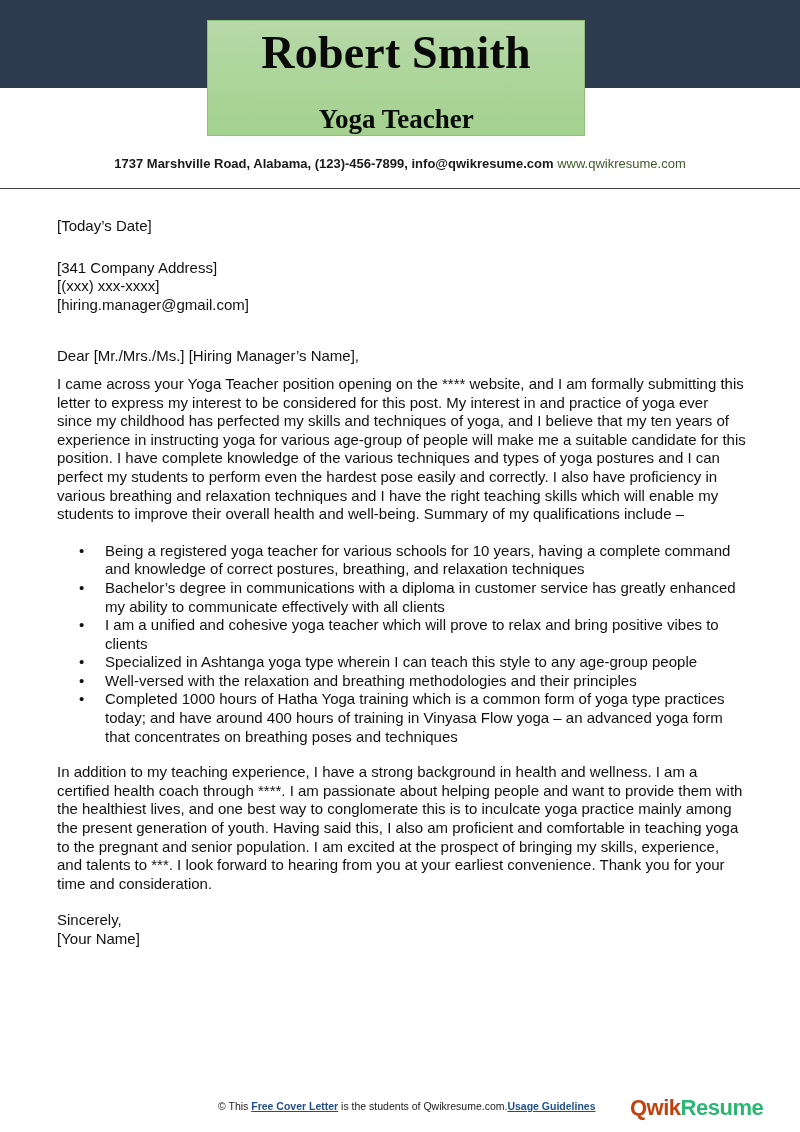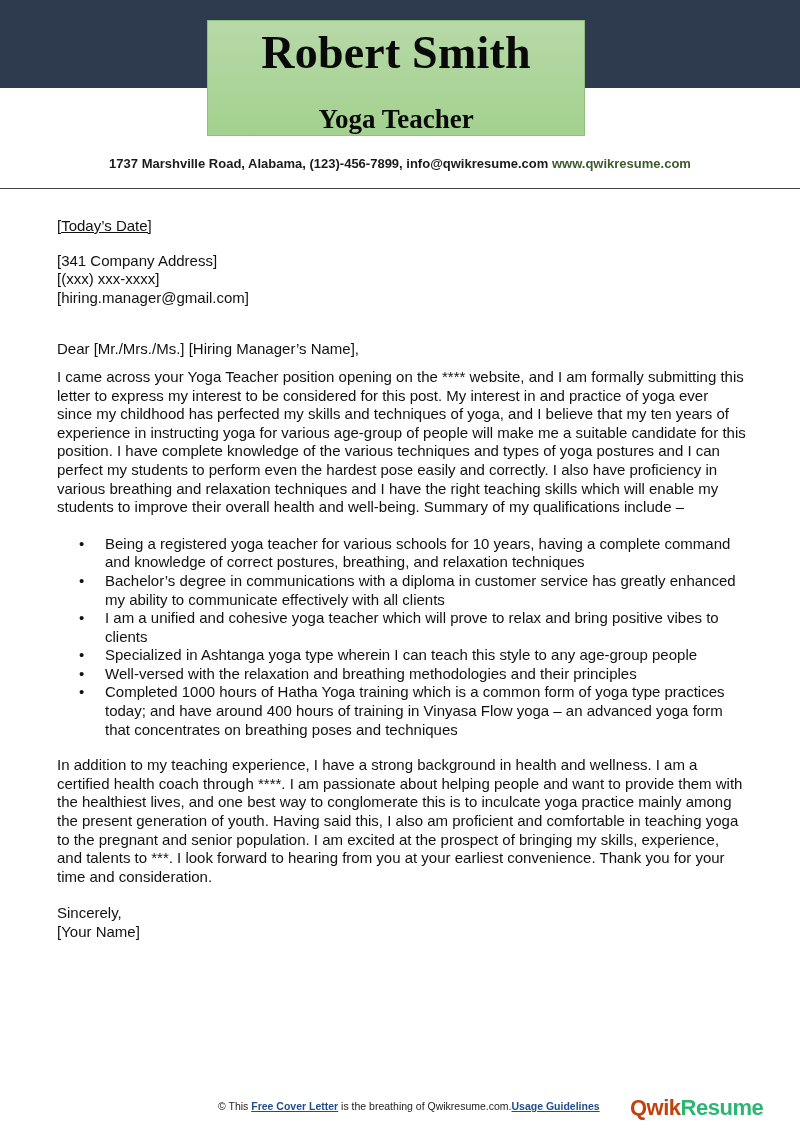--- a/index.html
+++ b/index.html
@@ -18,25 +18,25 @@
       font-size: 46px; line-height: 46px; margin-top: 9px; color: #0a0a0a; letter-spacing: 0.2px;
     }
     .role {
       font-family: "Liberation Serif", serif; font-weight: bold;
       font-size: 27px; line-height: 30px; margin-top: 28px; color: #0a0a0a;
     }
     .contact {
       position: absolute; left: 0; top: 156px; width: 800px; text-align: center;
       font-size: 13px; font-weight: bold; color: #1a1a1a;
     }
-    .contact .web { color: #3d5a2b; font-weight: bold; margin-top: 38px; }
+    .contact .web { color: #3d5a2b; font-weight: normal; margin-top: 38px; }
     .divider { position: absolute; left: 0; top: 188px; width: 800px; height: 1px; background: #444; }
 
     .letter { position: absolute; left: 57px; top: 217px; width: 690px; font-size: 15px; line-height: 18.6px; color: #111; }
-    .date { margin-bottom: 16px; text-decoration: underline; }
+    .date { margin-bottom: 23px; }
     .addr div { line-height: 18.6px; }
     .salutation { margin-top: 33px; margin-bottom: 9px; }
     .para { text-align: left; }
     .bullets { list-style: none; margin: 18px 0 17px 0; padding-left: 0; }
     .bullets li { position: relative; padding-left: 48px; line-height: 18.6px; }
     .bullets li .dot { position: absolute; left: 22px; top: 0; }
     .closing { margin-top: 18px; }
 
     .footer {
       position: absolute; left: 218px; top: 1100px; font-size: 10.5px; color: #222;
@@ -80,17 +80,17 @@
     <li><span class="dot">•</span><span>Specialized in Ashtanga yoga type wherein I can teach this style to any age-group people</span></li>
     <li><span class="dot">•</span><span>Well-versed with the relaxation and breathing methodologies and their principles</span></li>
     <li><span class="dot">•</span><span>Completed 1000 hours of Hatha Yoga training which is a common form of yoga type practices today; and have around 400 hours of training in Vinyasa Flow yoga – an advanced yoga form that concentrates on breathing poses and techniques</span></li>
   </ul>
   <div class="para">In addition to my teaching experience, I have a strong background in health and wellness. I am a certified health coach through ****. I am passionate about helping people and want to provide them with the healthiest lives, and one best way to conglomerate this is to inculcate yoga practice mainly among the present generation of youth. Having said this, I also am proficient and comfortable in teaching yoga to the pregnant and senior population. I am excited at the prospect of bringing my skills, experience, and talents to ***. I look forward to hearing from you at your earliest convenience. Thank you for your time and consideration.</div>
   <div class="closing">Sincerely,</div>
   <div>[Your Name]</div>
 </div>
 
 <div class="footer">
-  <span>© This </span><a>Free Cover Letter</a><span> is the breathing of Qwikresume.com.</span><a>Usage Guidelines</a>
+  <span>© This </span><a>Free Cover Letter</a><span> is the students of Qwikresume.com.</span><a>Usage Guidelines</a>
 </div>
 <div class="logo">
   <span class="q">Qwik</span><span class="r">Resume</span>
 </div>
 
 </body></html>

